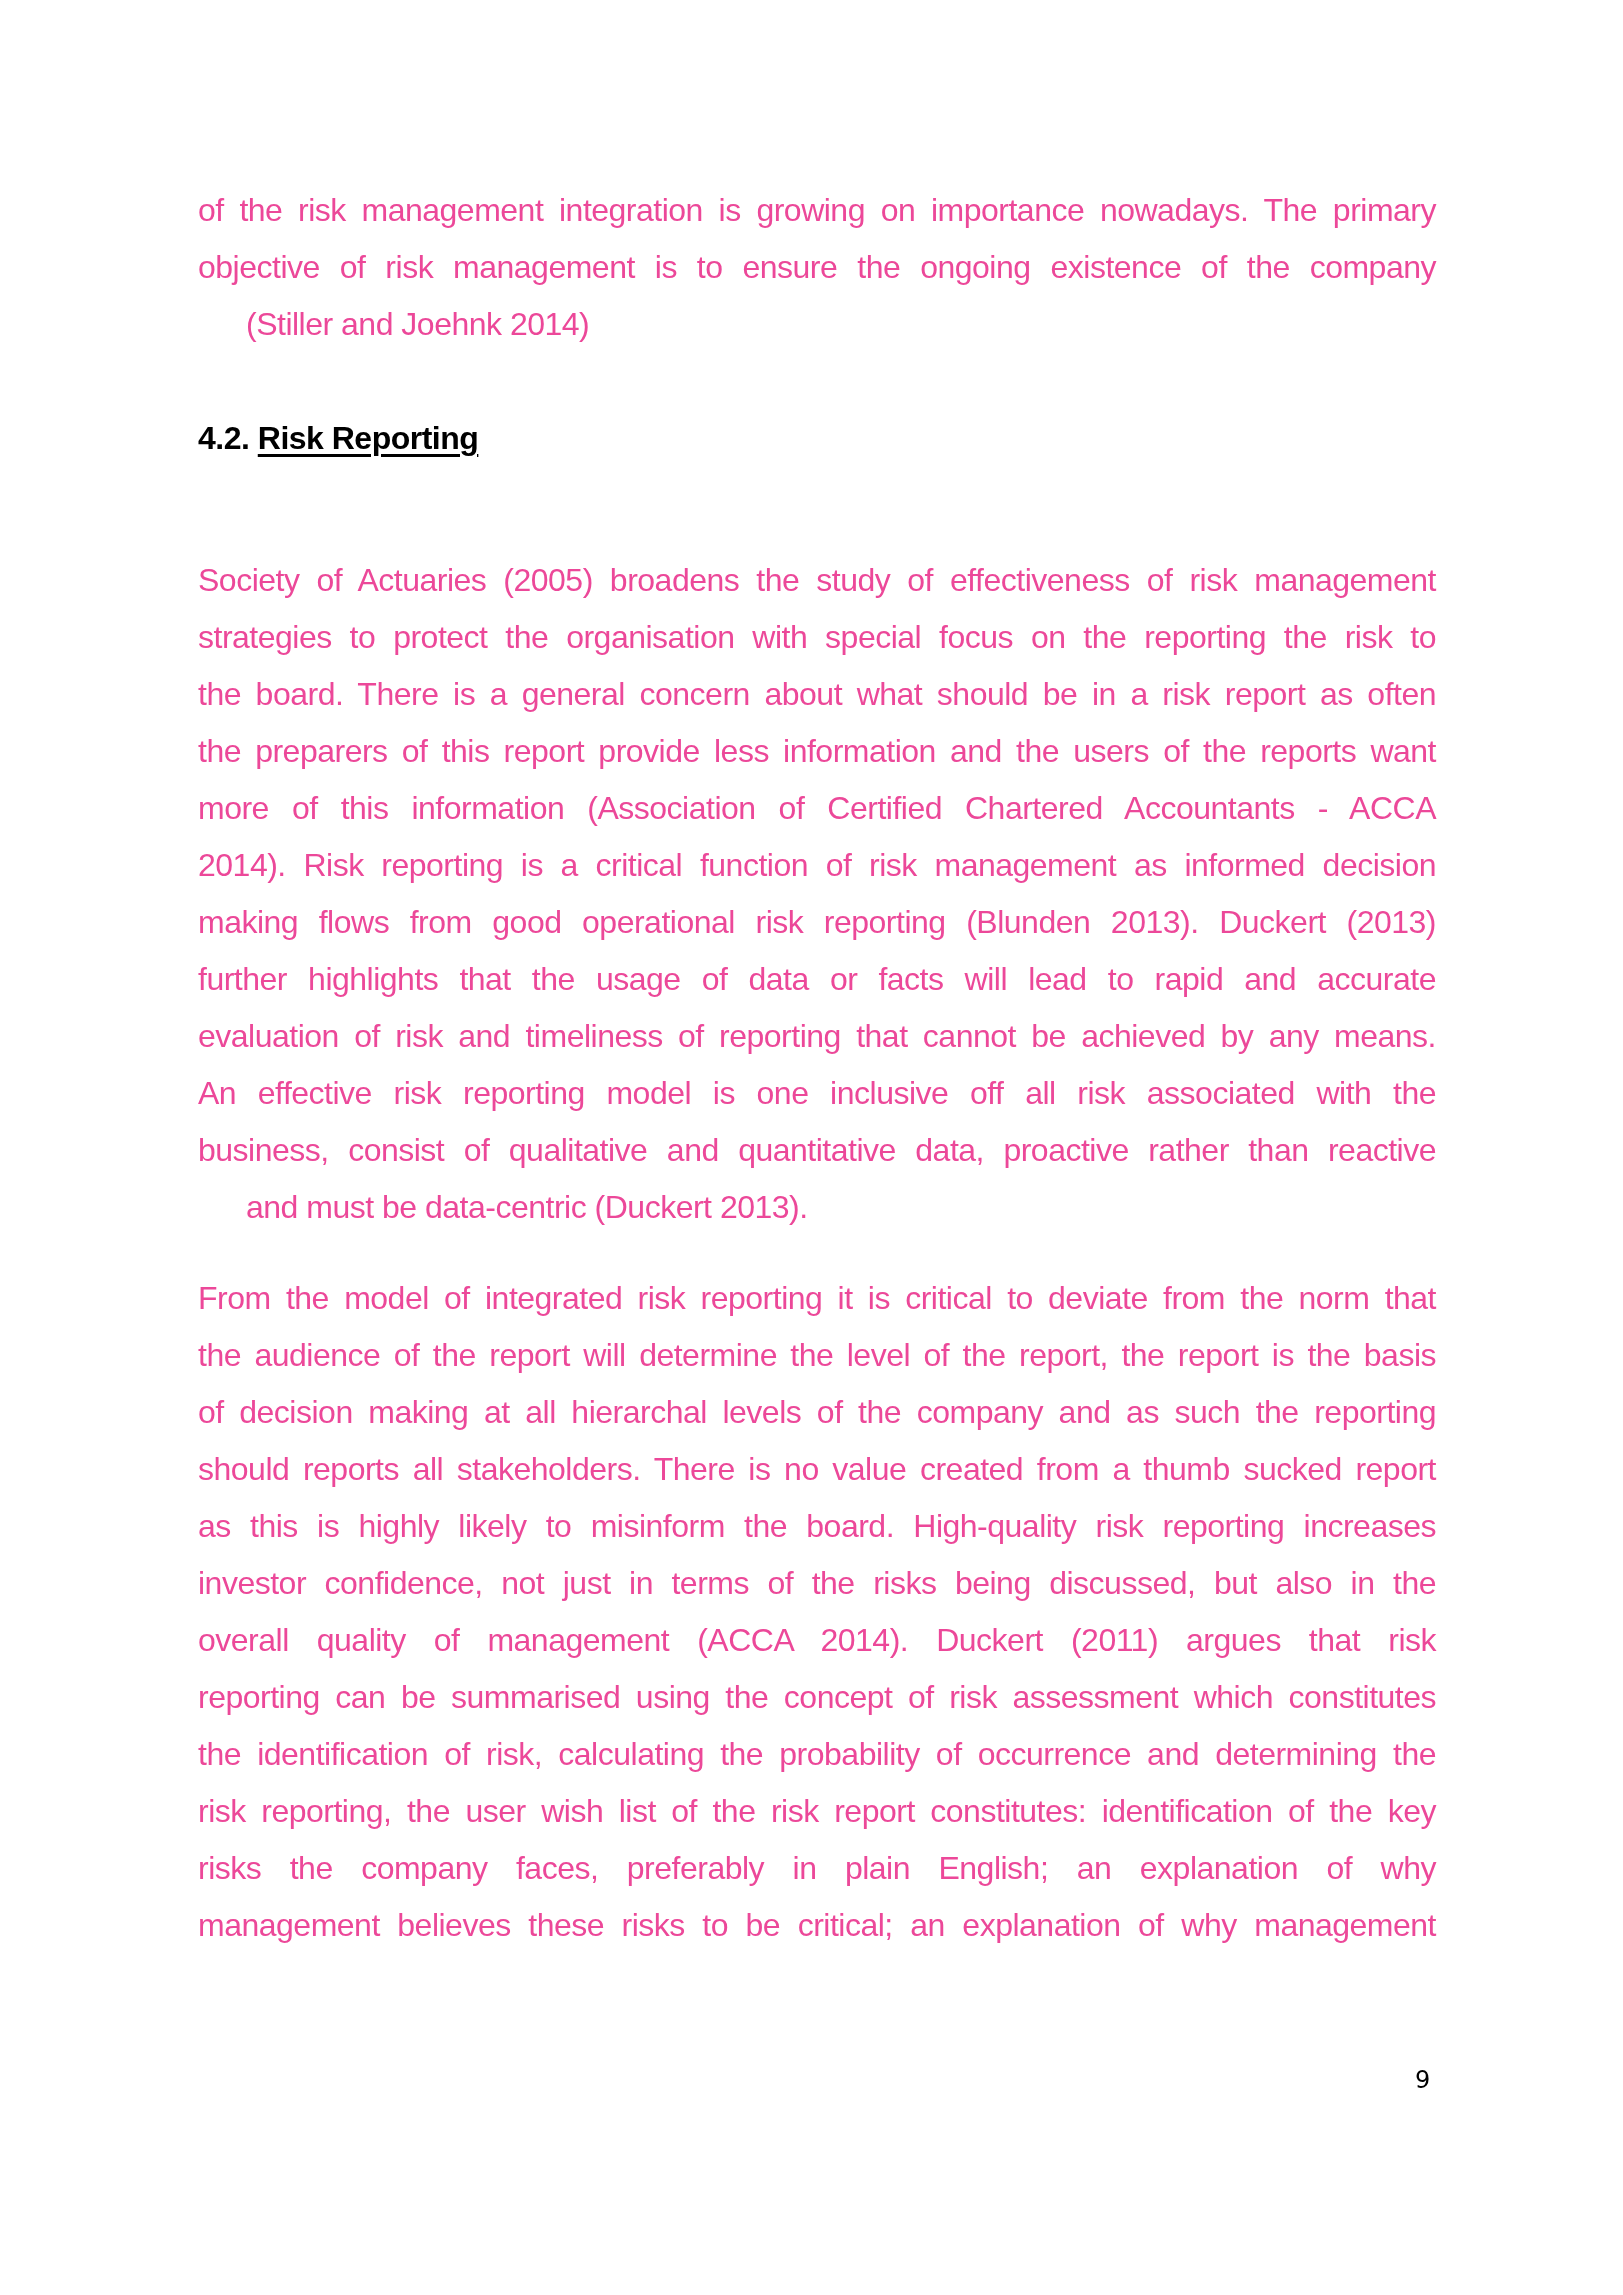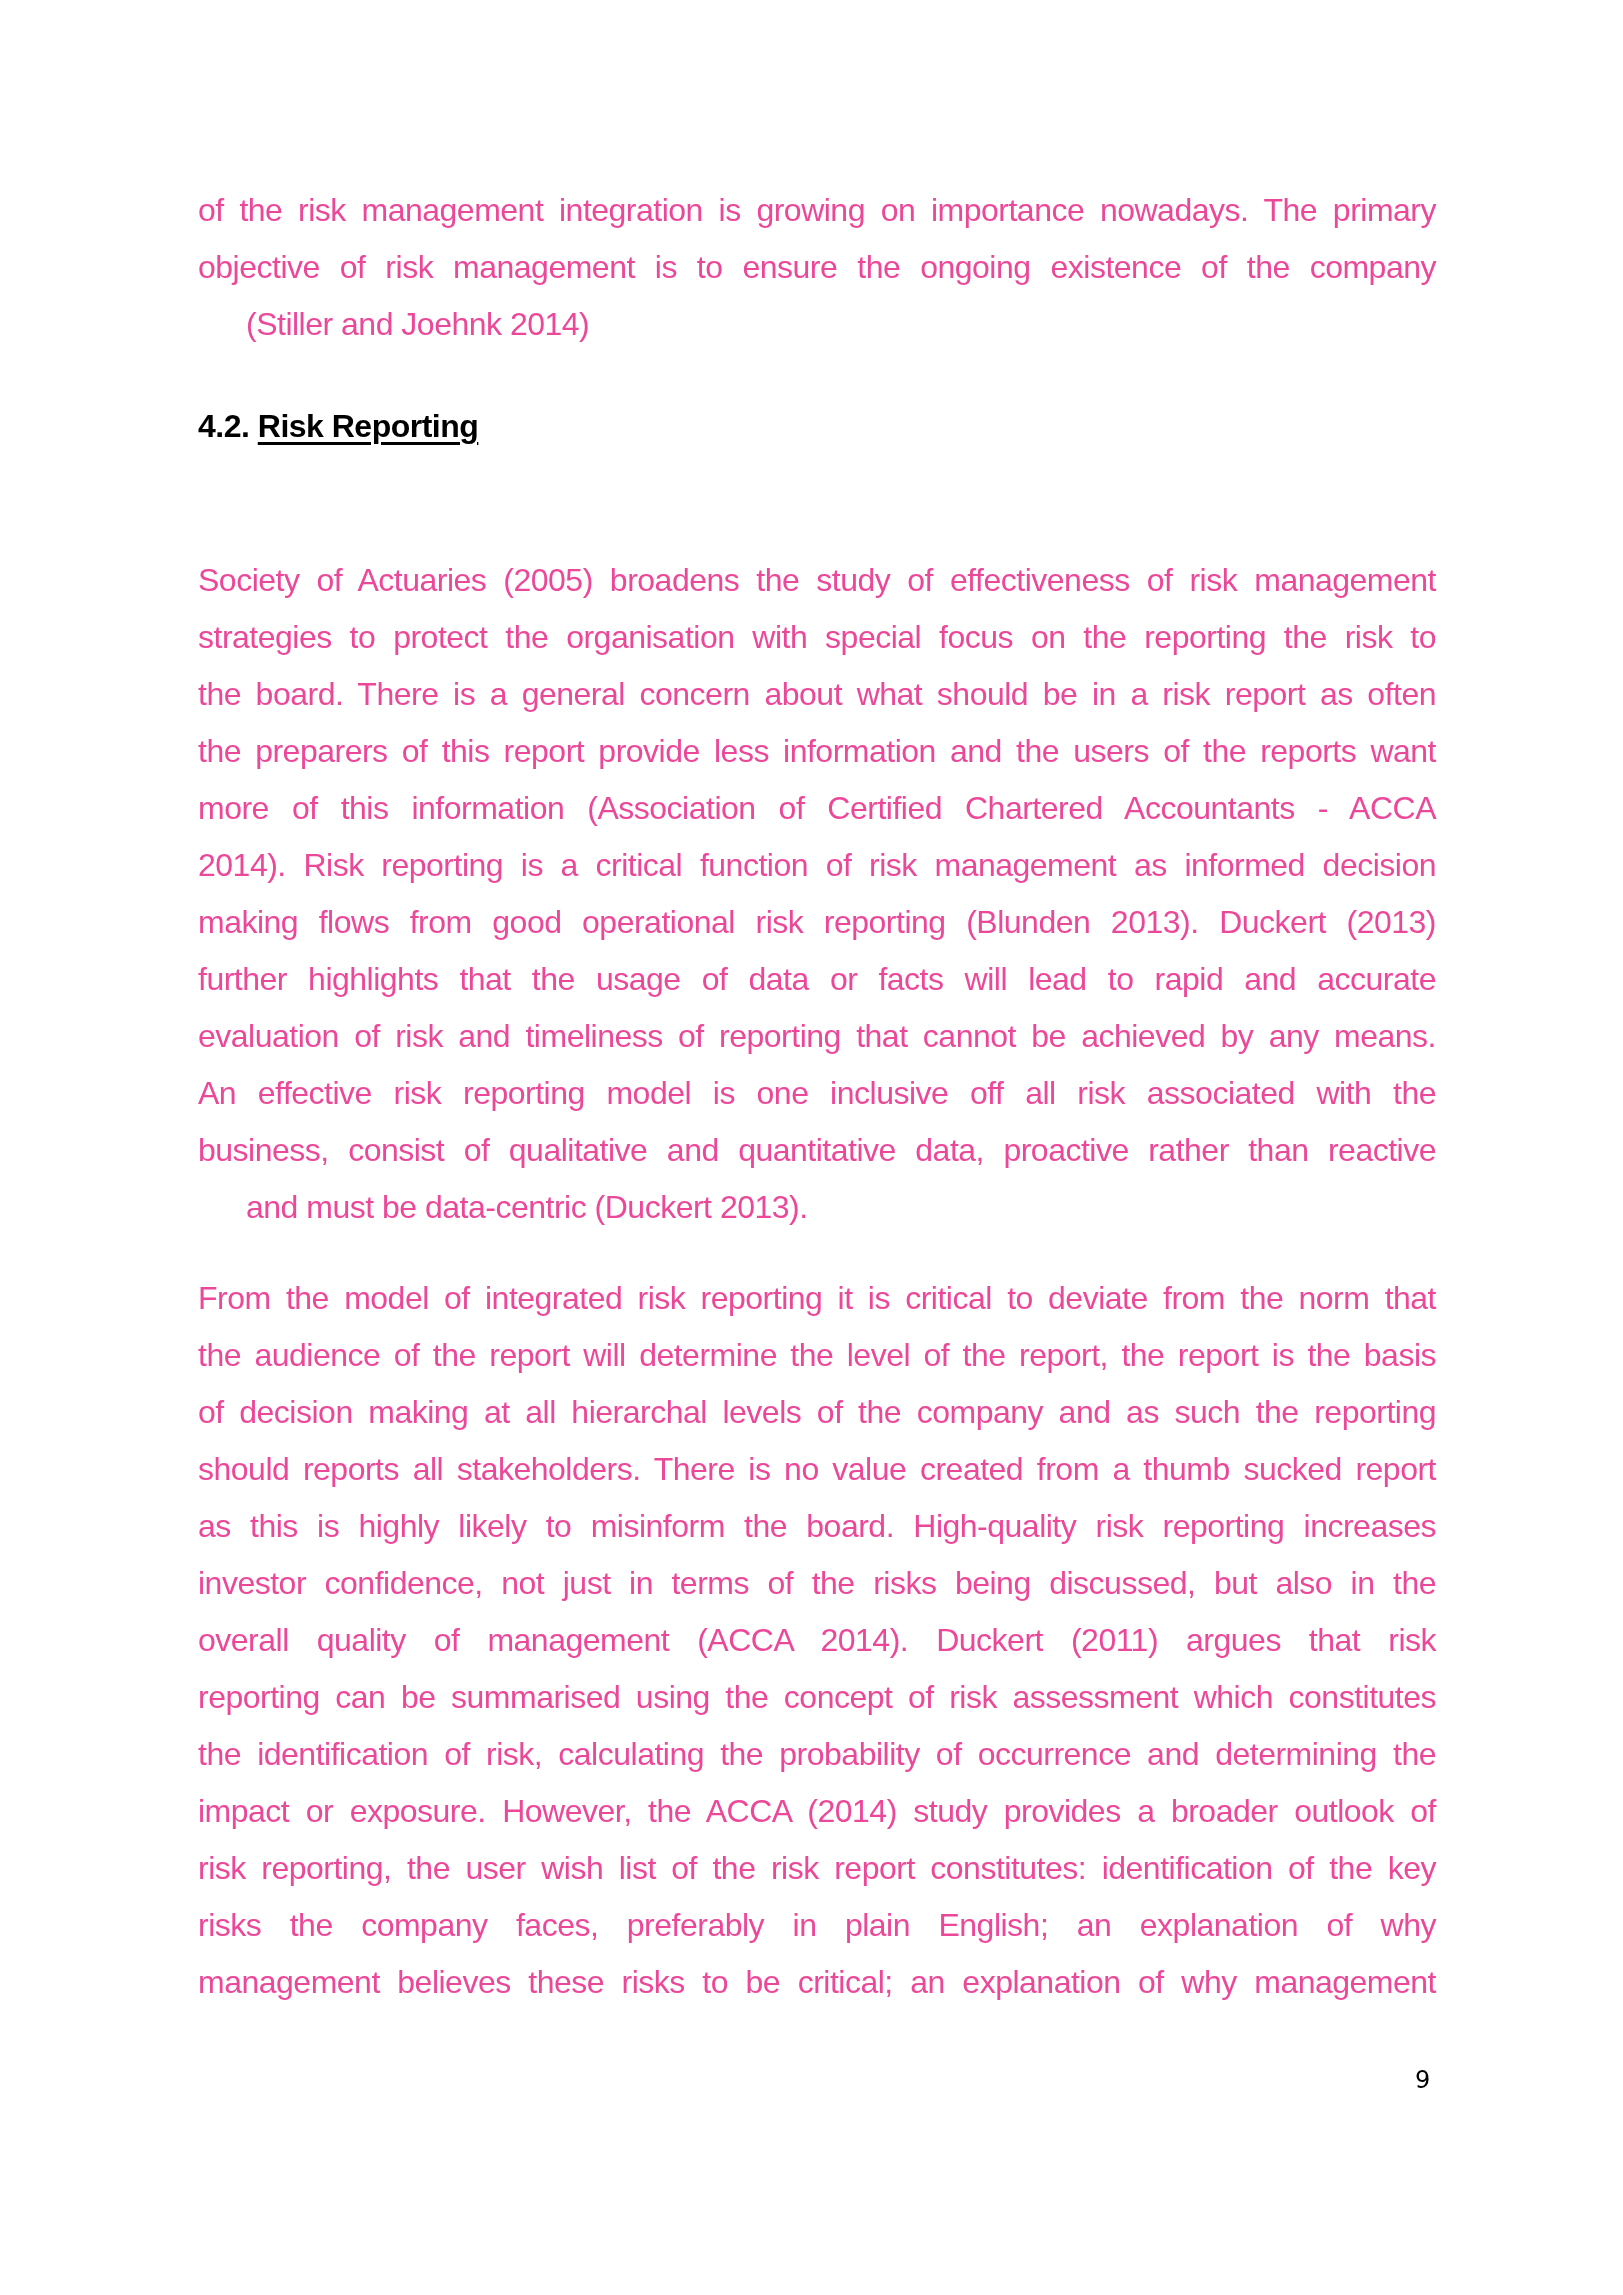--- a/index.html
+++ b/index.html
@@ -9,21 +9,21 @@
     }
     .body-text {
       position: absolute; left: 198px; width: 1238px;
       font-family: "Liberation Sans", sans-serif;
       font-size: 32px; line-height: 57px; color: #ec4899;
       letter-spacing: -0.5px;
     }
     .line { display: block; height: 57px; white-space: nowrap; text-align: justify; text-align-last: justify; }
     .line.last { text-align-last: left; margin-left: 48px; }
     .heading {
-      position: absolute; left: 198px; top: 398px;
+      position: absolute; left: 198px; top: 410px;
       font-family: "Liberation Sans", sans-serif;
       font-size: 32px; line-height: 57px; font-weight: bold; color: #000;
       letter-spacing: -0.5px;
     }
     .heading .title { text-decoration: underline; text-decoration-thickness: 3.2px; text-underline-offset: 4.8px; }
     .page-number {
       position: absolute; left: 1415px; top: 2066px;
       font-family: "DejaVu Sans", sans-serif; font-size: 24px; color: #000;
     }
   </style>
@@ -61,21 +61,20 @@
   <div class="body-text" style="top:1270px;">
     <span class="line">From the model of integrated risk reporting it is critical to deviate from the norm that</span>
     <span class="line">the audience of the report will determine the level of the report, the report is the basis</span>
     <span class="line">of decision making at all hierarchal levels of the company and as such the reporting</span>
     <span class="line">should reports all stakeholders. There is no value created from a thumb sucked report</span>
     <span class="line">as this is highly likely to misinform the board. High-quality risk reporting increases</span>
     <span class="line">investor confidence, not just in terms of the risks being discussed, but also in the</span>
     <span class="line">overall quality of management (ACCA 2014). Duckert (2011) argues that risk</span>
     <span class="line">reporting can be summarised using the concept of risk assessment which constitutes</span>
     <span class="line">the identification of risk, calculating the probability of occurrence and determining the</span>
-    <span class="line">impact or exposure. However, the ACCA (2014) study provides a broader outlook of</span>
     <span class="line">risk reporting, the user wish list of the risk report constitutes: identification of the key</span>
     <span class="line">risks the company faces, preferably in plain English; an explanation of why</span>
     <span class="line">management believes these risks to be critical; an explanation of why management</span>
   </div>
 
   <div class="page-number">9</div>
 
 </div>
 
 

